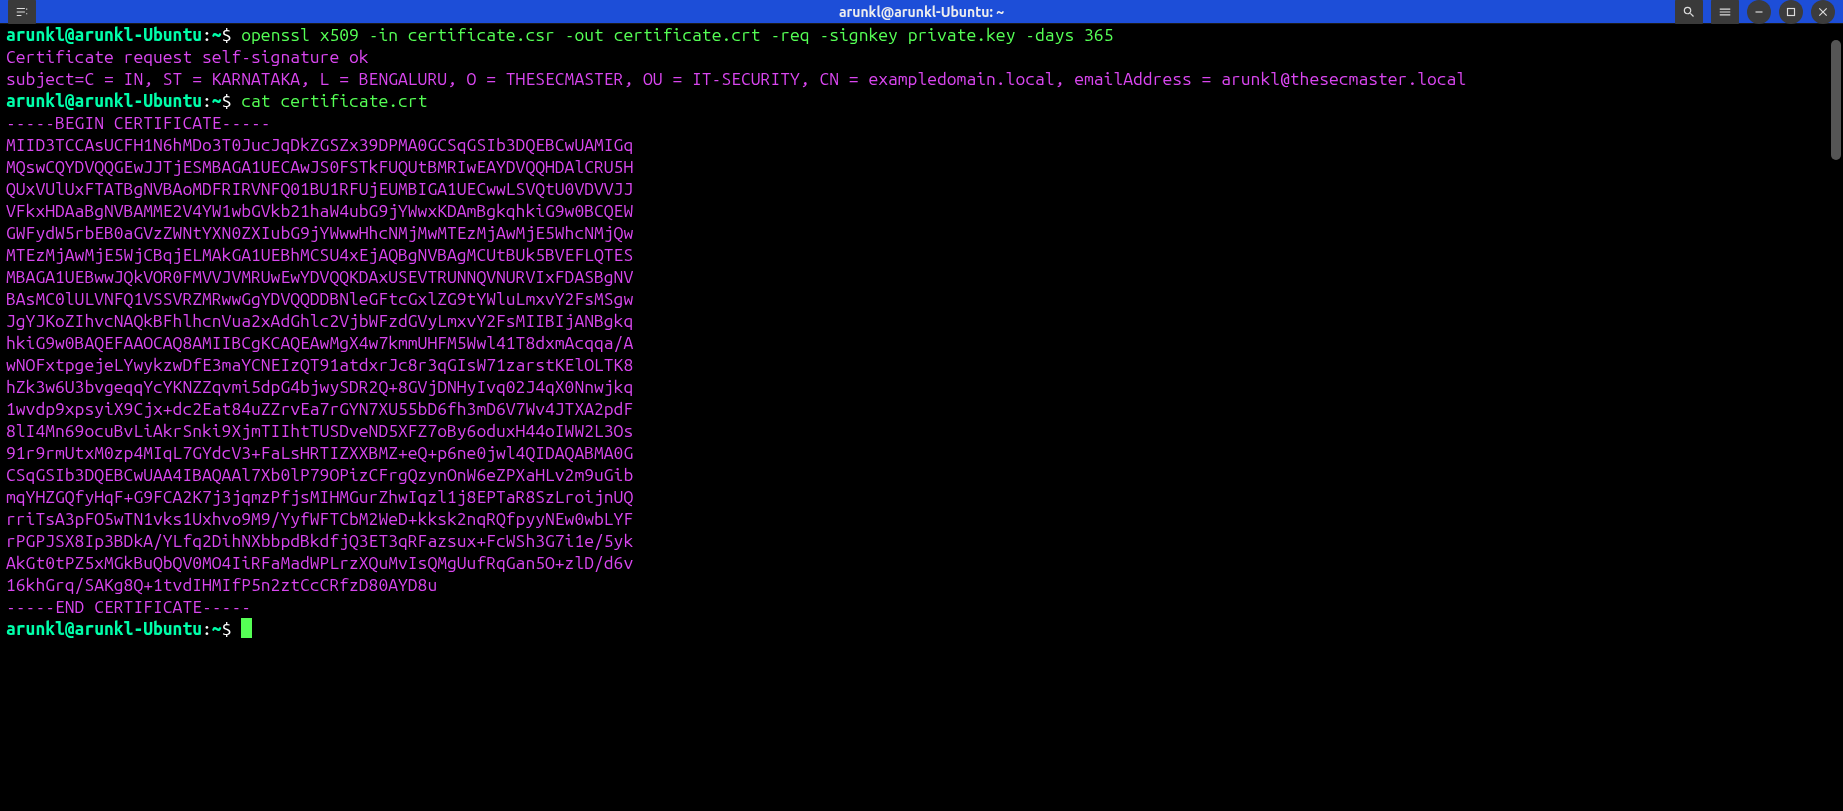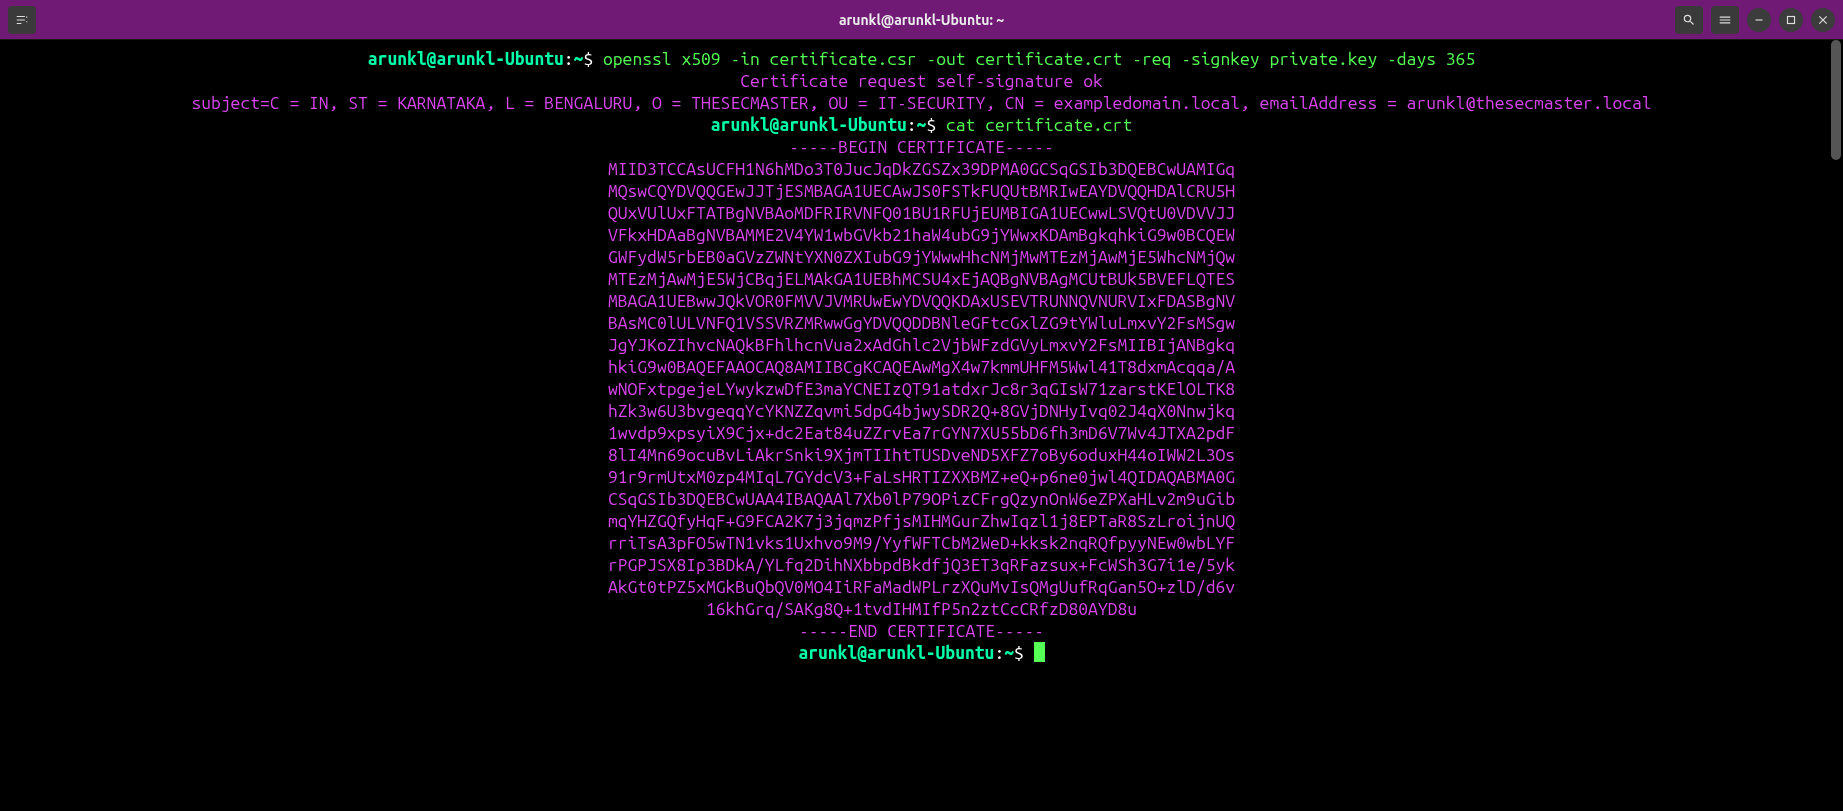--- a/index.html
+++ b/index.html
@@ -9,22 +9,22 @@
     }
     body {
       font-family: 'Ubuntu Mono', 'DejaVu Sans Mono', 'Courier New', monospace;
       background: #000;
       color: #fff;
       width: 1843px;
       height: 811px;
       overflow: hidden;
     }
     .titlebar {
-      background: #701a75;
-      height: 40px;
+      background: #1d4ed8;
+      height: 24px;
       display: flex;
       align-items: center;
       justify-content: space-between;
       padding: 0 8px;
       border-bottom: 1px solid #1a1a1a;
     }
     .titlebar-left {
       display: flex;
       align-items: center;
       gap: 4px;
@@ -60,29 +60,28 @@
       background: #3c3c3c;
       width: 24px;
       height: 24px;
     }
     .tb-btn svg {
       width: 14px;
       height: 14px;
       fill: #ddd;
     }
     .terminal {
-      padding: 8px 6px;
+      padding: 0 6px;
       background: #000;
       font-size: 17.5px;
       line-height: 22px;
       white-space: pre;
       height: calc(100% - 40px);
       position: relative;
       overflow-y: hidden;
-      text-align: center;
     }
     .prompt-user {
       color: #00ffaa;
       font-weight: bold;
     }
     .prompt-path {
       color: #00ffaa;
       font-weight: bold;
     }
     .prompt-cmd {

